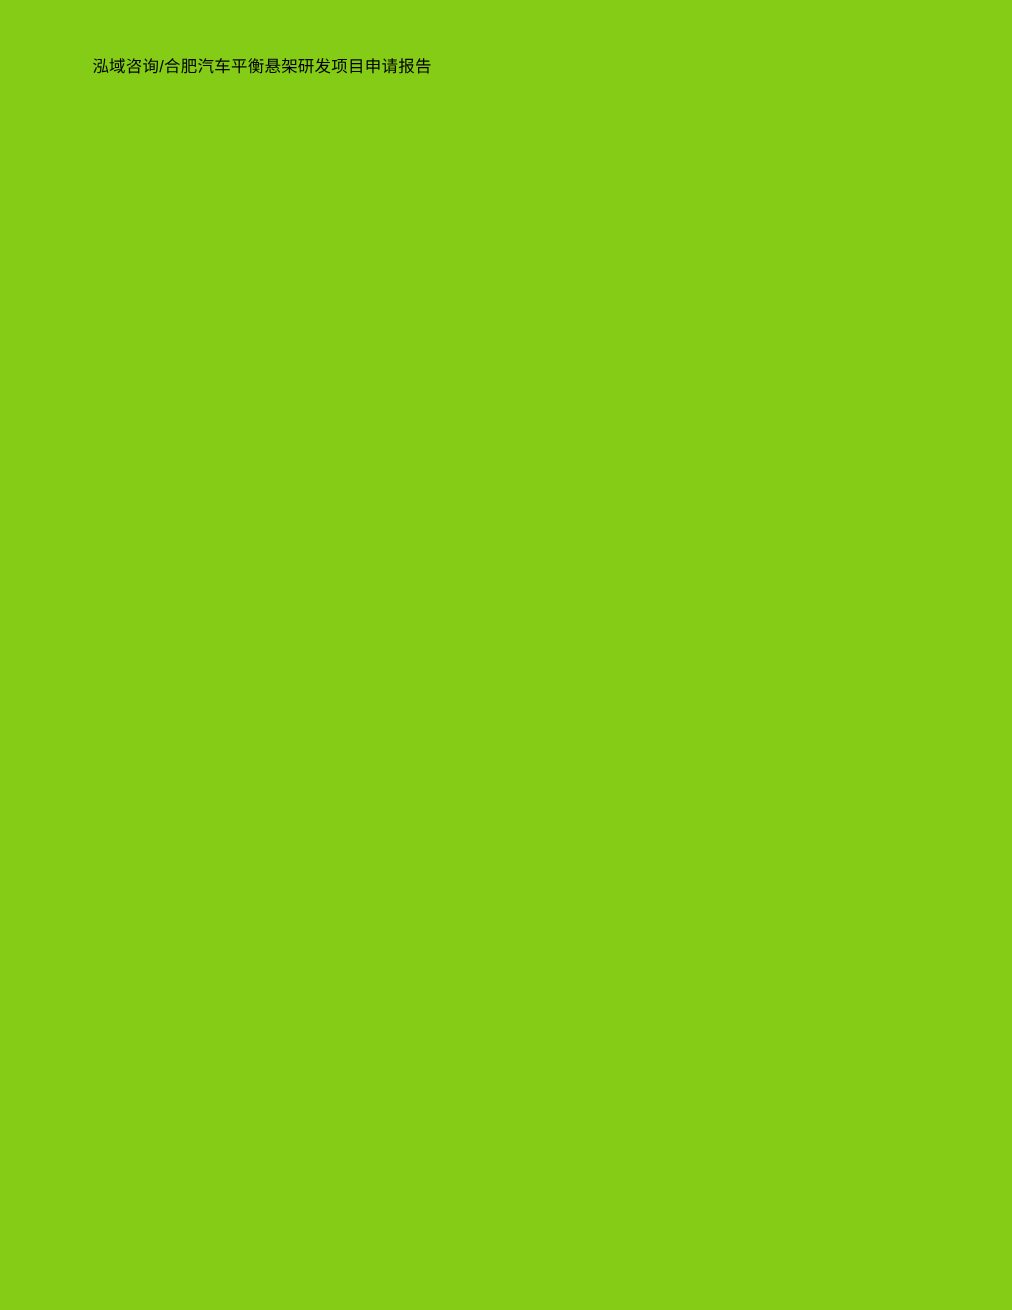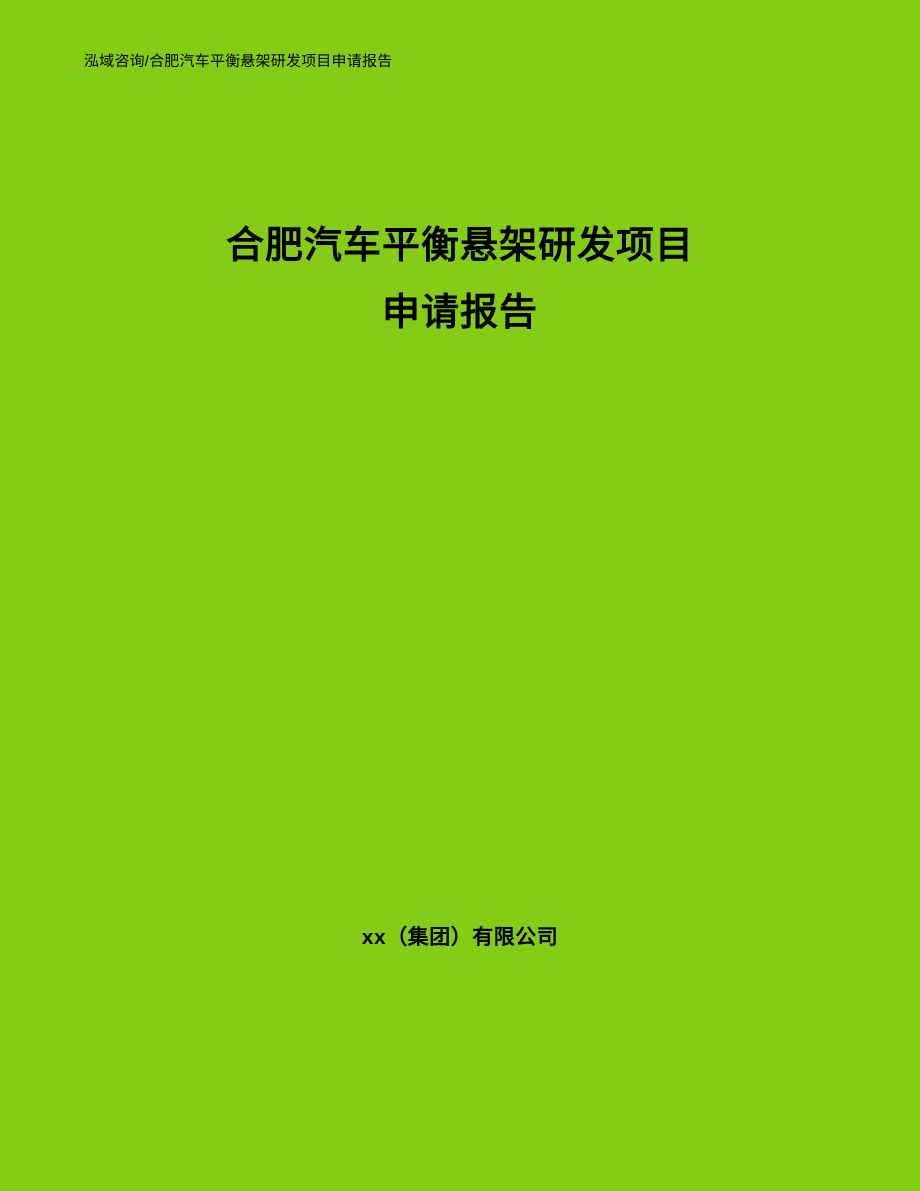--- a/index.html
+++ b/index.html
@@ -59,22 +59,15 @@
     color: #000000;
   }
 </style>
 </head>
 <body>
 
 <div class="page">
 
   <div class="header-line">泓域咨询/合肥汽车平衡悬架研发项目申请报告</div>
 
-  <div class="title-block">
-    <div class="title-line">合肥汽车平衡悬架研发项目</div>
-    <div class="title-line">申请报告</div>
-  </div>
 
-  <div class="company-block">
-    <div class="company-name">xx（集团）有限公司</div>
-  </div>
 
 </div>
 
 </body></html>

